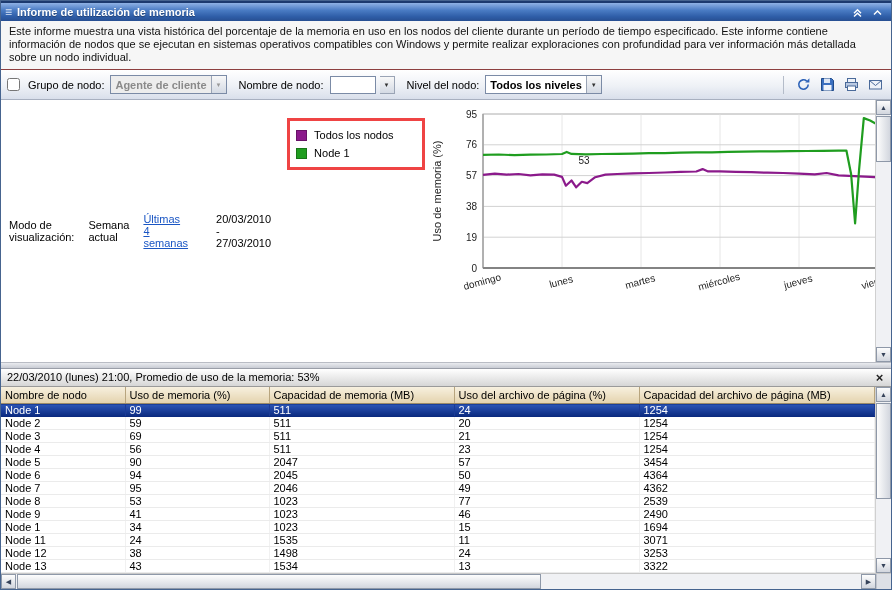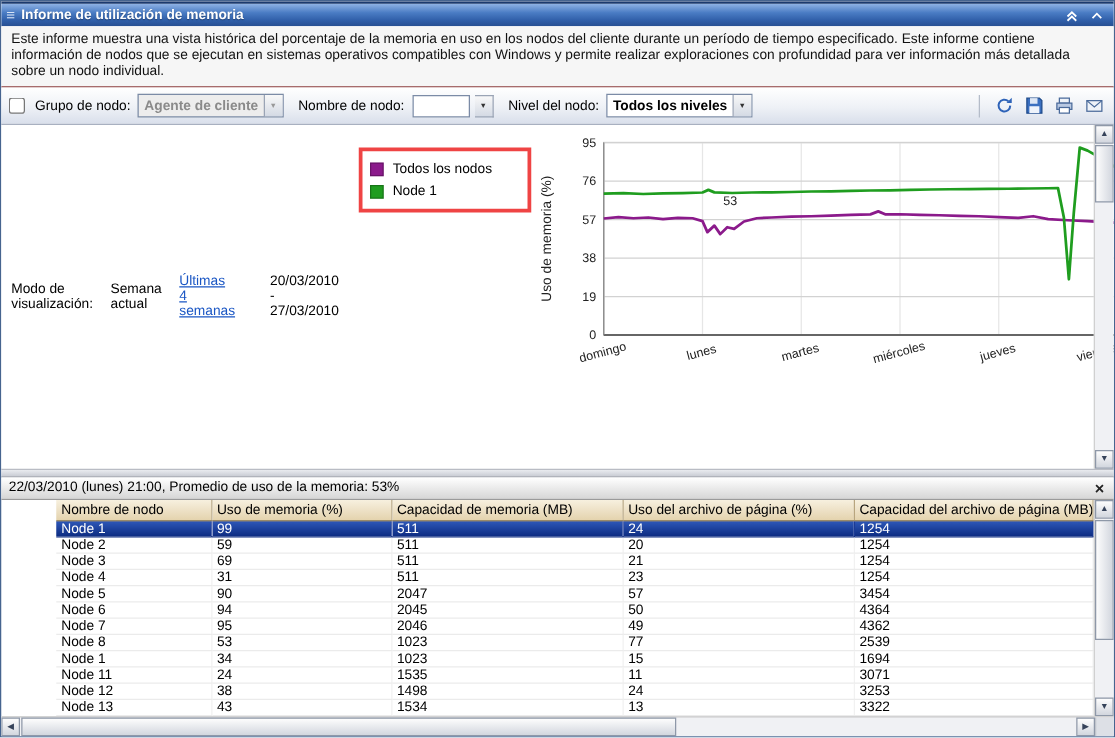--- a/index.html
+++ b/index.html
@@ -118,21 +118,21 @@
   .panel-header {
     flex:0 0 18px; display:flex; align-items:center;
     background:linear-gradient(#ffffff,#d6d6d6);
     border-bottom:1px solid #9a9a9a;
     padding:0 4px 0 6px;
   }
   .panel-header-text { flex:1; }
   .close-btn { width:15px; height:14px; display:flex; align-items:center; justify-content:center; font-size:13px; font-weight:bold; color:#222; cursor:pointer; line-height:1; }
 
   .table-zone { display:flex; flex:0 0 auto; }
-  .table-main { flex:1; min-width:0;padding-left:44px; }
+  .table-main { flex:1; min-width:0; }
   table.data-table { border-collapse:collapse; width:100%; table-layout:fixed; }
   table.data-table th {
     height:17px; text-align:left; font-weight:normal;
     background:linear-gradient(#f7f0df,#e4d3ae);
     border-right:1px solid #b8a57e; border-bottom:1px solid #9a8a68;
     padding:0 0 0 4px; font-size:11px;
     white-space:nowrap; overflow:hidden; cursor:pointer;
   }
   table.data-table td {
     height:13px; padding:0 0 0 4px; font-size:11px;
@@ -323,21 +323,21 @@
             </tr>
             <tr>
               <td>Node 3</td>
               <td>69</td>
               <td>511</td>
               <td>21</td>
               <td>1254</td>
             </tr>
             <tr>
               <td>Node 4</td>
-              <td>31</td>
+              <td>56</td>
               <td>511</td>
               <td>23</td>
               <td>1254</td>
             </tr>
             <tr>
               <td>Node 5</td>
               <td>90</td>
               <td>2047</td>
               <td>57</td>
               <td>3454</td>
@@ -355,20 +355,27 @@
               <td>2046</td>
               <td>49</td>
               <td>4362</td>
             </tr>
             <tr>
               <td>Node 8</td>
               <td>53</td>
               <td>1023</td>
               <td>77</td>
               <td>2539</td>
+            </tr>
+            <tr>
+              <td>Node 9</td>
+              <td>41</td>
+              <td>1023</td>
+              <td>46</td>
+              <td>2490</td>
             </tr>
             <tr>
               <td>Node 1</td>
               <td>34</td>
               <td>1023</td>
               <td>15</td>
               <td>1694</td>
             </tr>
             <tr>
               <td>Node 11</td>

